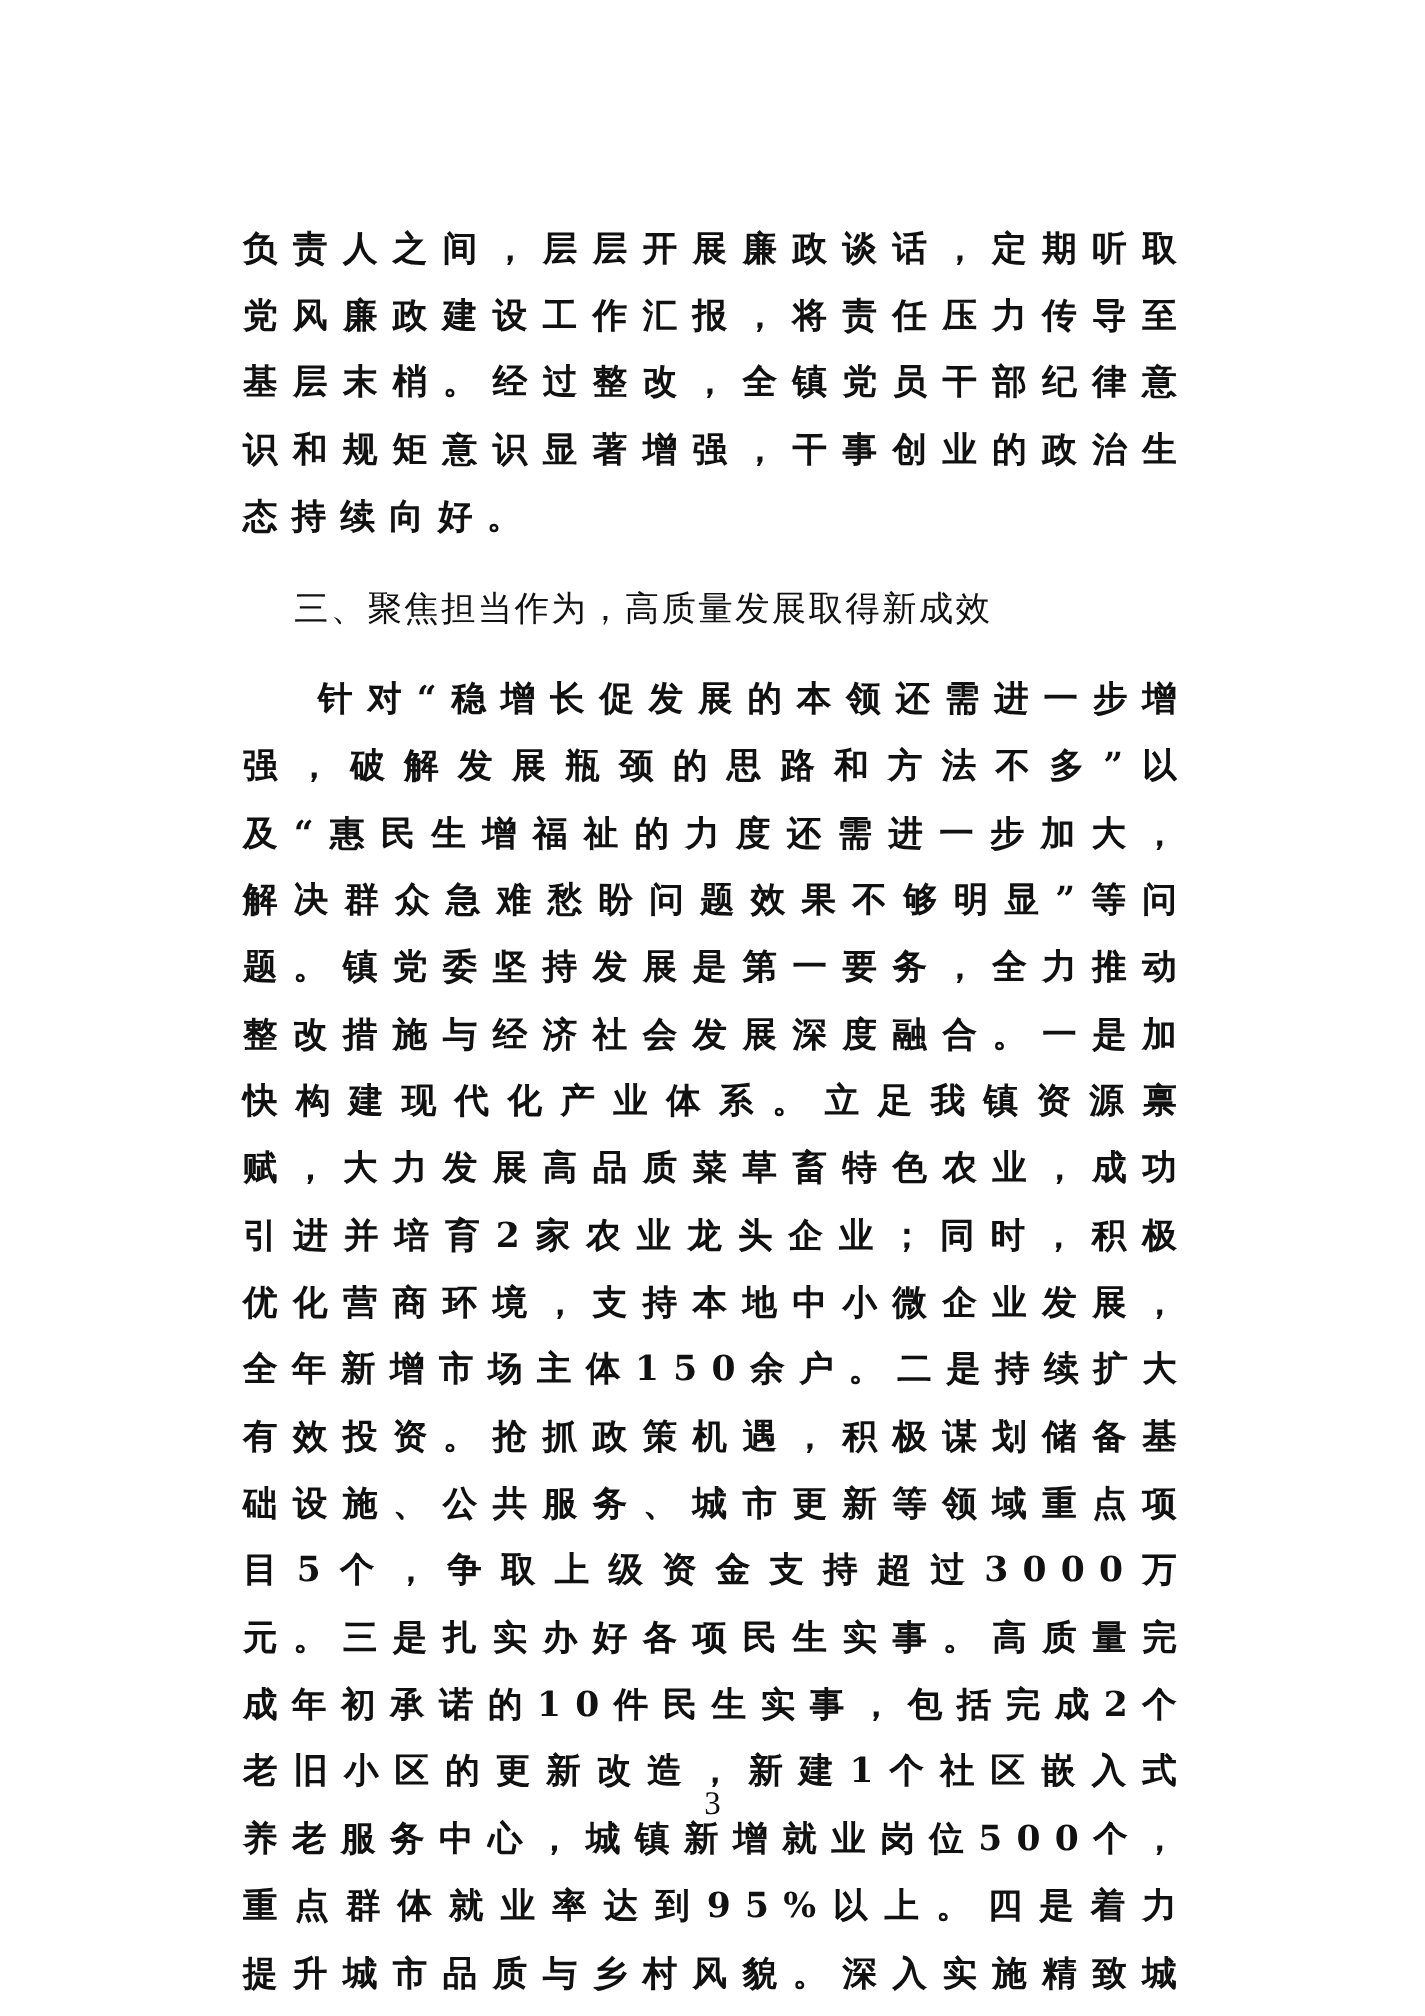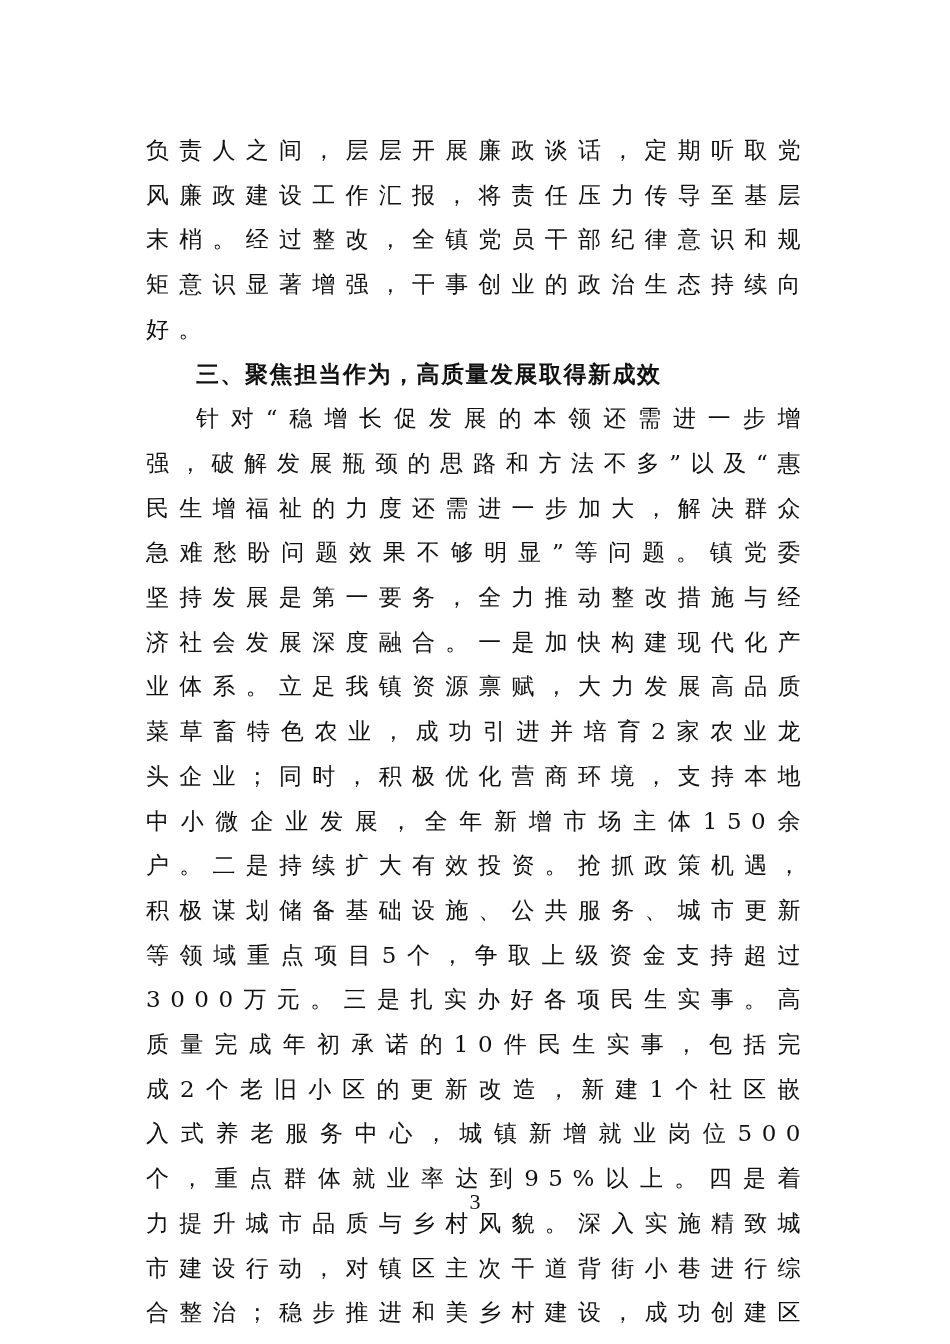--- a/index.html
+++ b/index.html
@@ -15,38 +15,38 @@
       font-family: "DejaVu Serif", "Liberation Serif", serif;
       color: #111111;
     }
     .page {
       position: absolute;
       left: 146px;
       top: 128px;
       width: 664px;
     }
     .para {
-      margin: 0;
+      margin: 16px;
       font-size: 23px;
       line-height: 44.7px;
       letter-spacing: 9.5px;
       text-align: justify;
       text-justify: inter-character;
       word-break: break-all;
-      font-weight: normal;
+      font-weight: bold;
     }
     .para.indent {
       text-indent: 50px;
     }
     .heading {
       margin: 0;
       padding-left: 50px;
       font-family: "DejaVu Sans", "Liberation Sans", sans-serif;
       font-size: 23px;
-      font-weight: bold;
+      font-weight: normal;
       line-height: 44.7px;
       letter-spacing: 1.5px;
     }
     .page-number {
       position: absolute;
       left: 0;
       width: 950px;
       top: 1188px;
       text-align: center;
       font-family: "Liberation Serif", "DejaVu Serif", serif;

